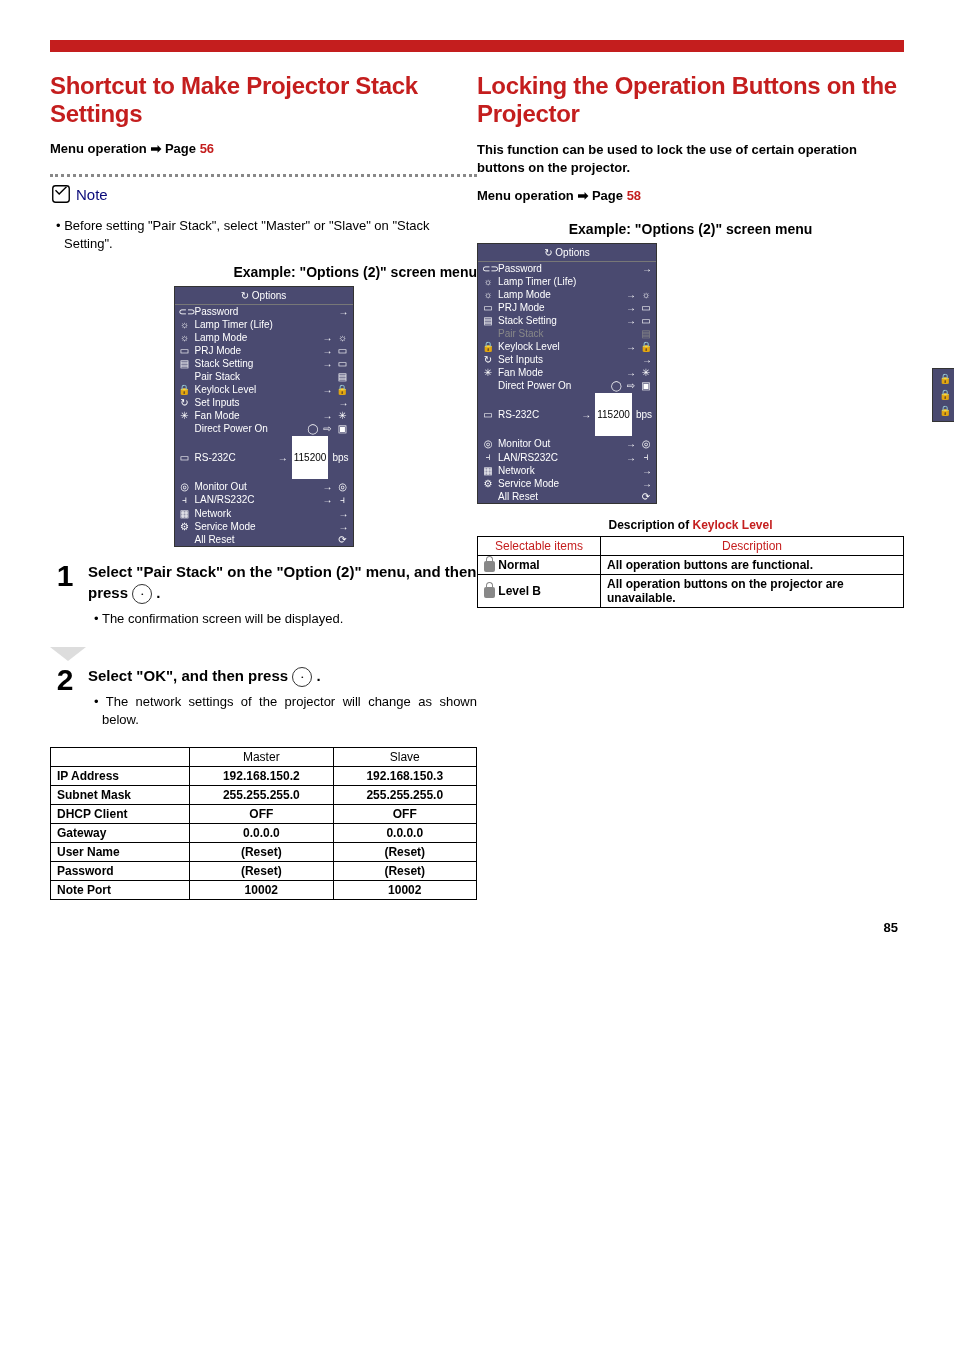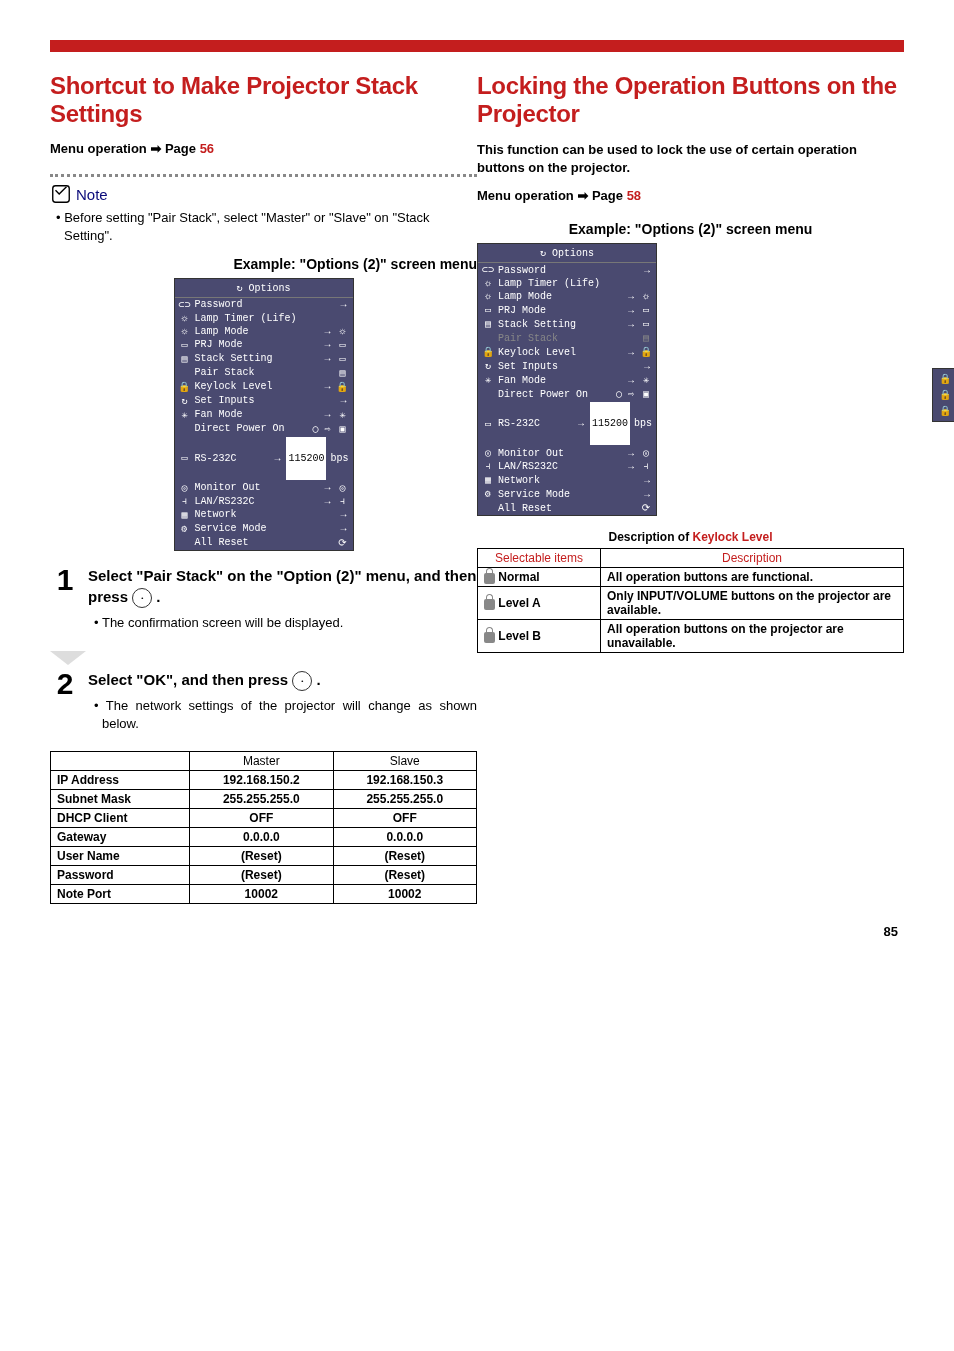--- a/index.html
+++ b/index.html
@@ -53,21 +53,21 @@
   }
   .dotted-sep {
     border: none;
     border-top: 3px dotted #888;
     margin: 14px 0 6px 0;
   }
   .note-head {
     display: flex;
     align-items: center;
     gap: 4px;
-    margin-bottom: 4px;
+    margin-bottom: 12px;
   }
   .note-icon {
     width: 22px;
     height: 22px;
   }
   .note-label {
     font-size: 15px;
     color: #0a0a7a;
   }
   .bullet-item {
@@ -85,21 +85,21 @@
     margin: 8px 0 6px 0;
     text-align: center;
   }
   .screenshot-box {
     width: 180px;
     margin: 0 auto 14px auto;
   }
   .osd-wrap {
     background: #4a4a70;
     color: #fff;
-    font-family: Liberation Mono, monospace;
+    font-family: Liberation Sans, sans-serif;
     font-size: 10px;
     border: 1px solid #333;
   }
   .osd-title {
     background: #4a4a70;
     text-align: center;
     padding: 3px 0;
     border-bottom: 1px solid #777;
     font-size: 10px;
   }
@@ -579,24 +579,20 @@
               <th>Selectable items</th>
               <th>Description</th>
             </tr>
           </thead>
         <tbody id="kl-body">
             <tr>
               <td><span class="lock-icon"></span> Normal</td>
               <td>All operation buttons are functional.</td>
             </tr>
             <tr>
-              <td><span class="lock-icon"></span> Level A</td>
-              <td>Only INPUT/VOLUME buttons on the projector are available.</td>
-            </tr>
-            <tr>
               <td><span class="lock-icon"></span> Level B</td>
               <td>All operation buttons on the projector are unavailable.</td>
             </tr>
           </tbody>
       </table>
     </div>
 
   </div>
 
   <div class="page-num">85</div>

